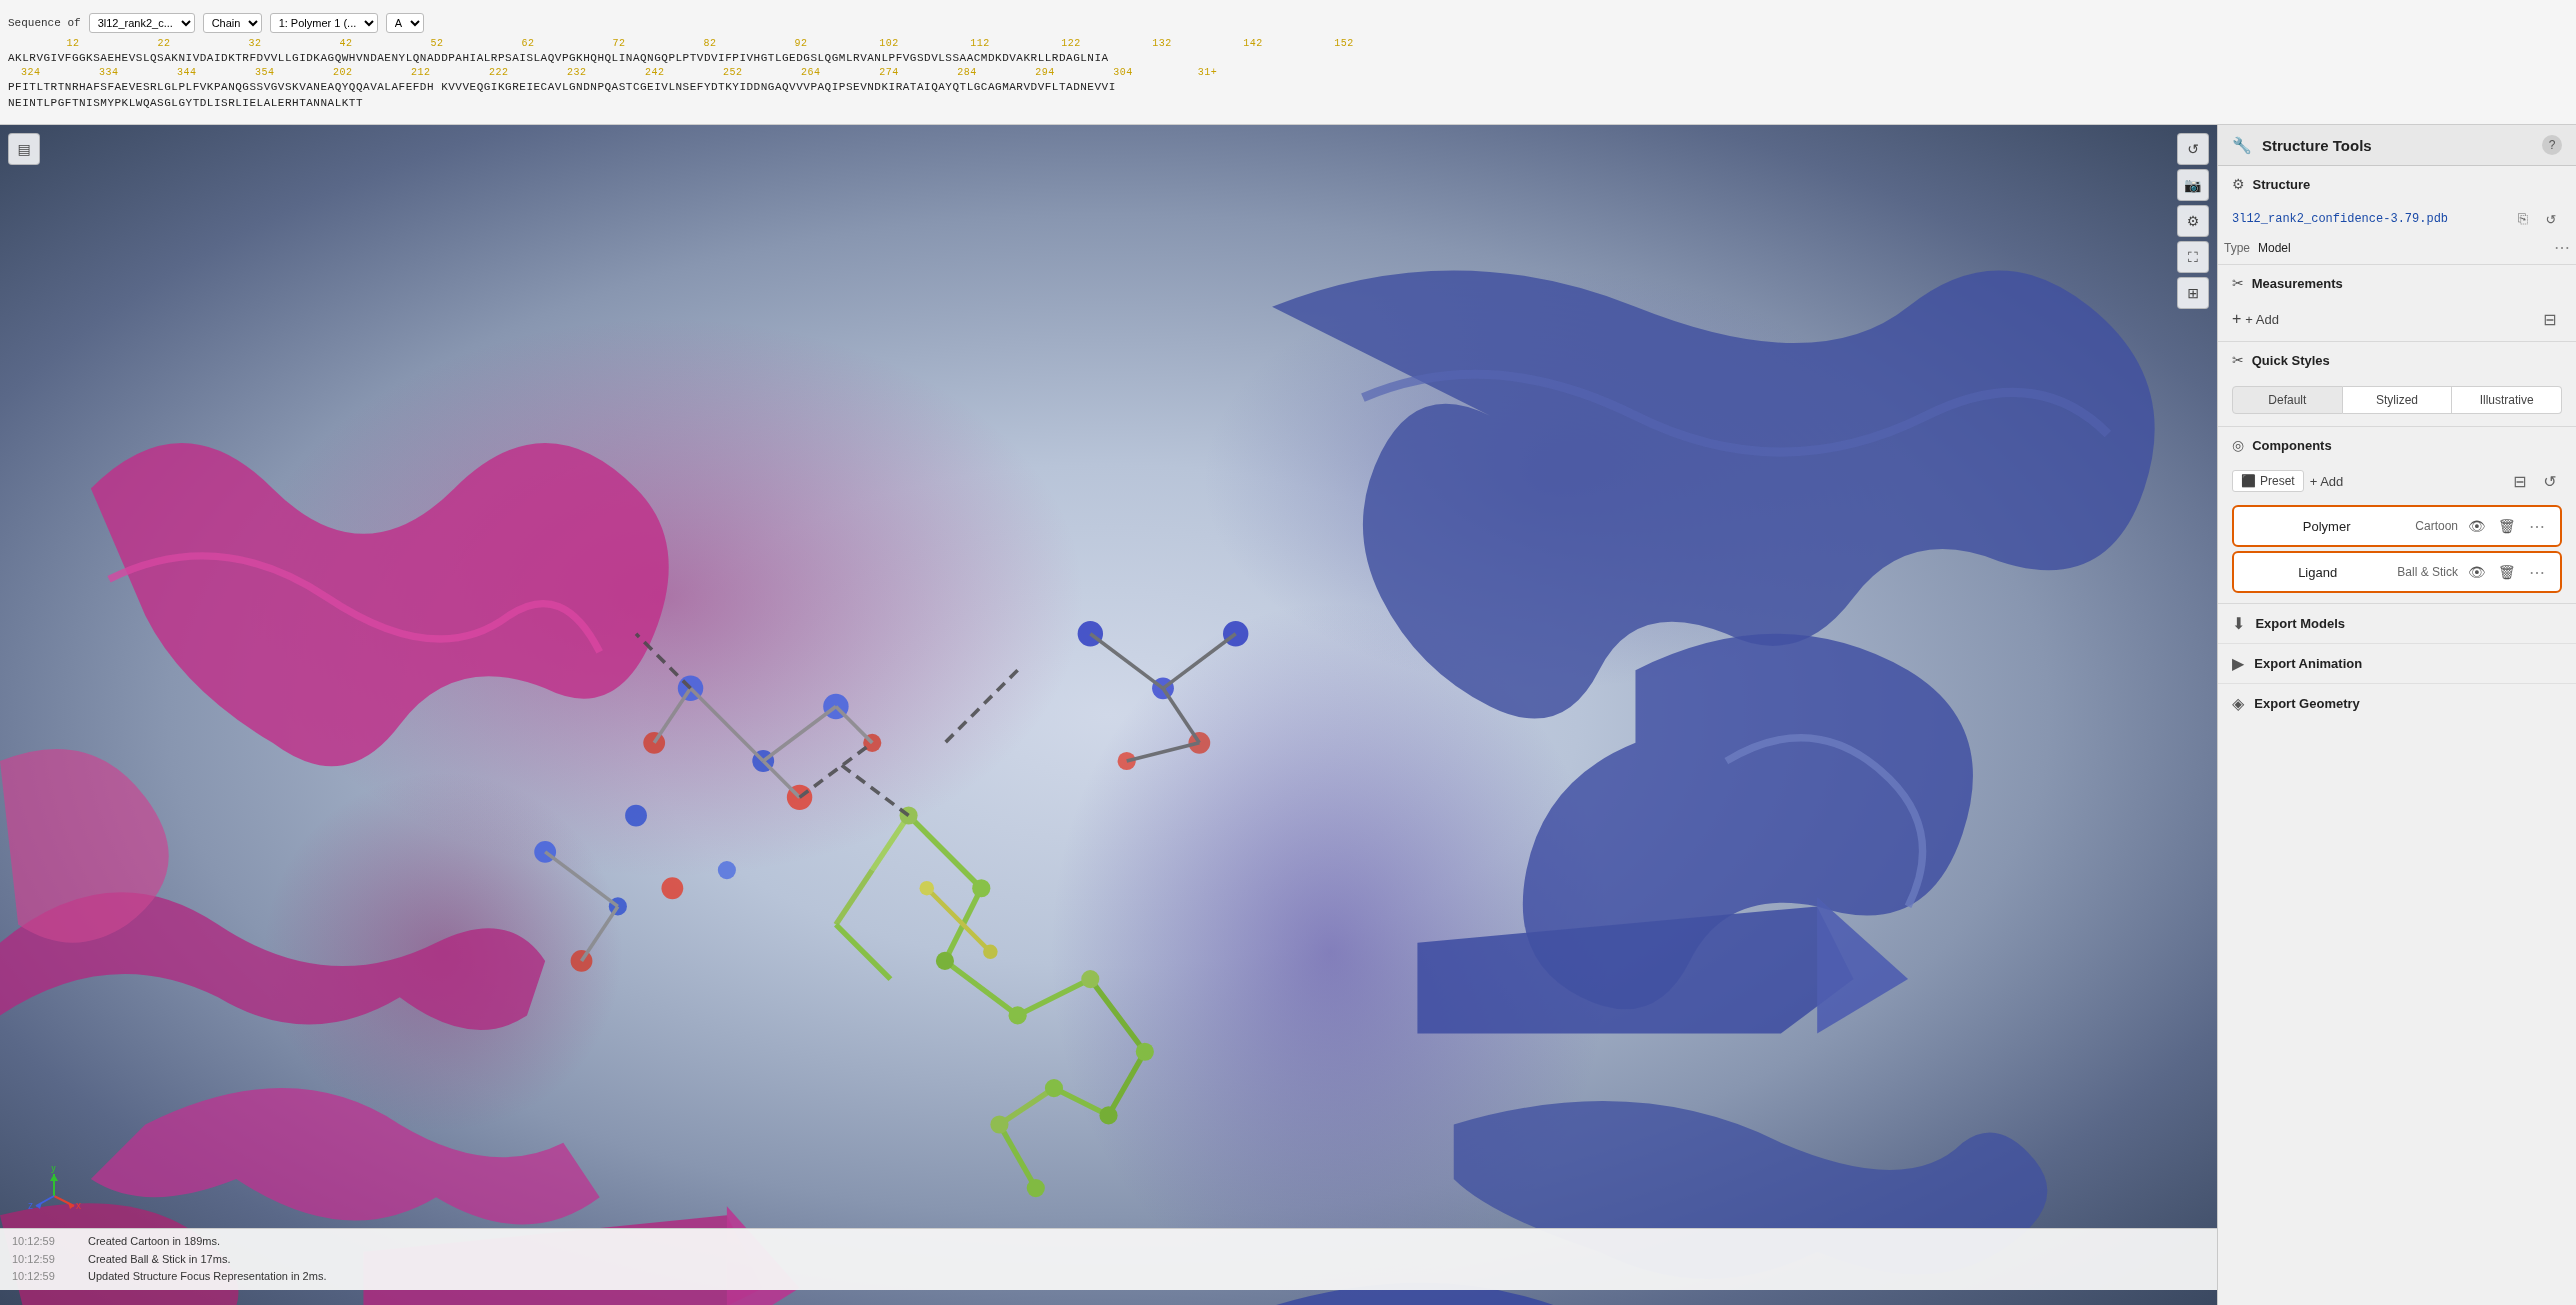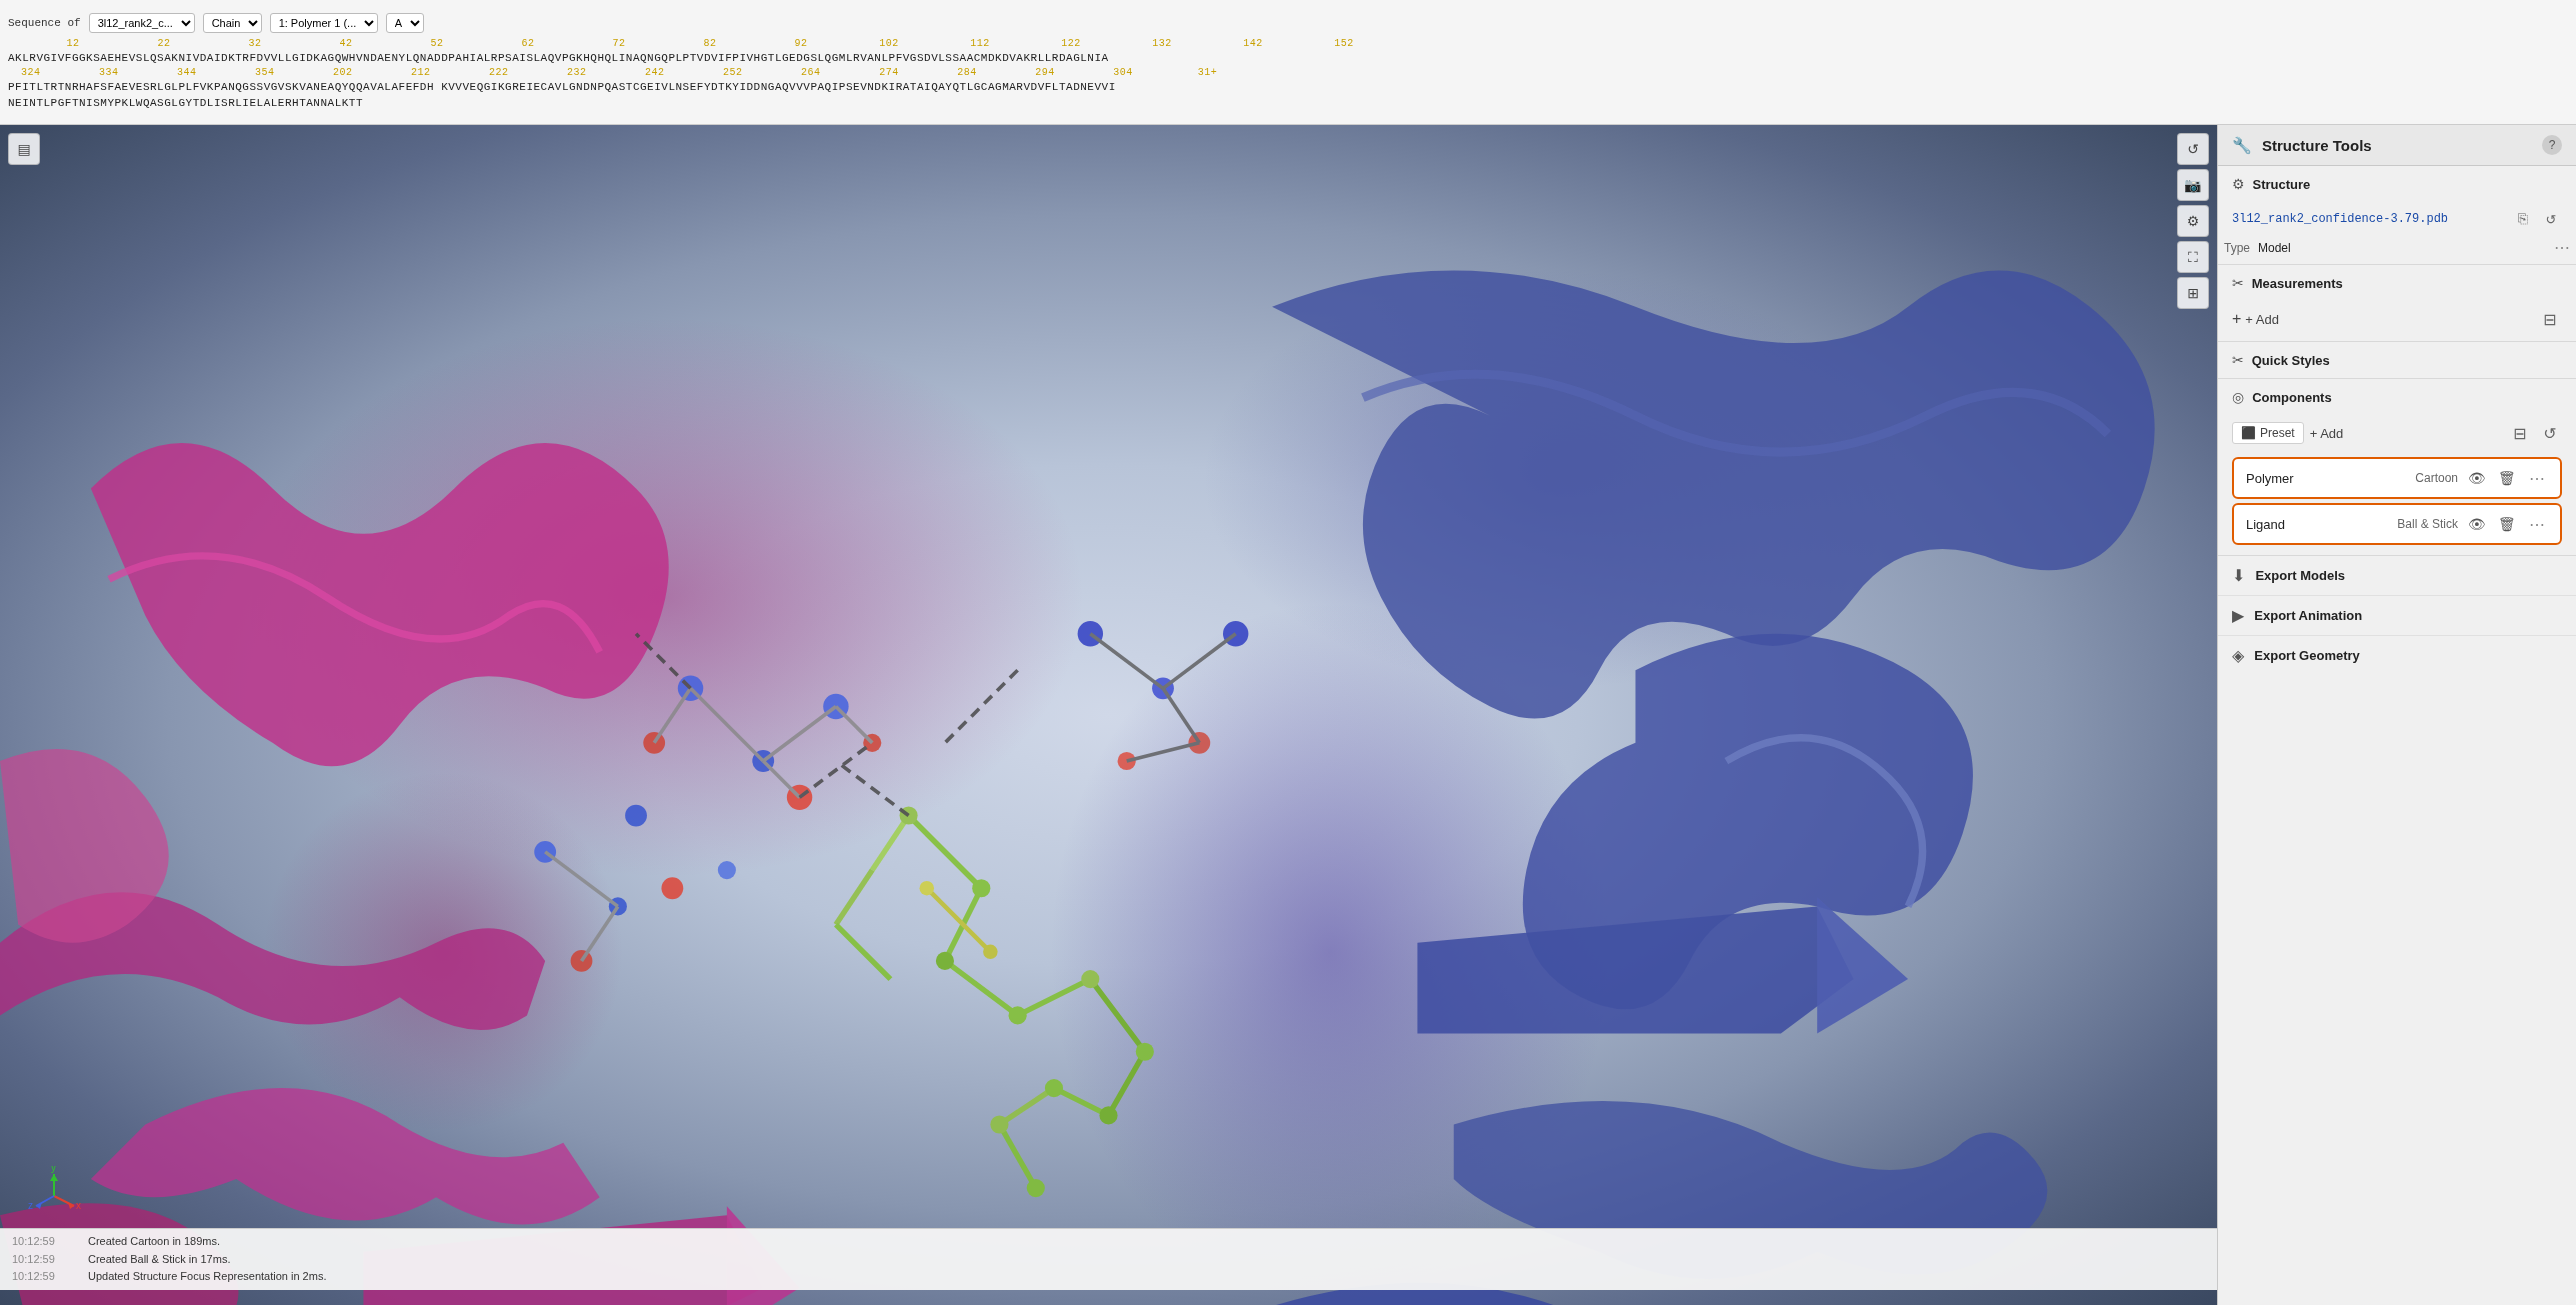--- a/index.html
+++ b/index.html
@@ -354,20 +354,21 @@
       padding: 8px 12px;
       display: flex;
       align-items: center;
       gap: 8px;
     }
     .component-name {
       font-size: 13px;
       color: #222;
       font-weight: 500;
       flex: 1;
+      text-align: center;
     }
     .component-type {
       font-size: 12px;
       color: #666;
     }
     .comp-vis-btn {
       width: 22px;
       height: 22px;
       display: flex;
       align-items: center;
@@ -656,20 +657,25 @@
         <div class="spacer"></div>
         <div class="menu-btn">⊟</div>
       </div>
     </div>
 
     <div class="section">
       <div class="section-header">
         <span class="section-icon">✂</span>
         <span class="section-title">Quick Styles</span>
       </div>
+      <div class="quick-styles-content">
+        <button class="qs-btn active">Default</button>
+        <button class="qs-btn">Stylized</button>
+        <button class="qs-btn">Illustrative</button>
+      </div>
     </div>
 
     <div class="section">
       <div class="section-header">
         <span class="section-icon">◎</span>
         <span class="section-title">Components</span>
       </div>
       <div class="components-toolbar">
         <button class="preset-btn">
           <span class="preset-icon">⬛</span>

